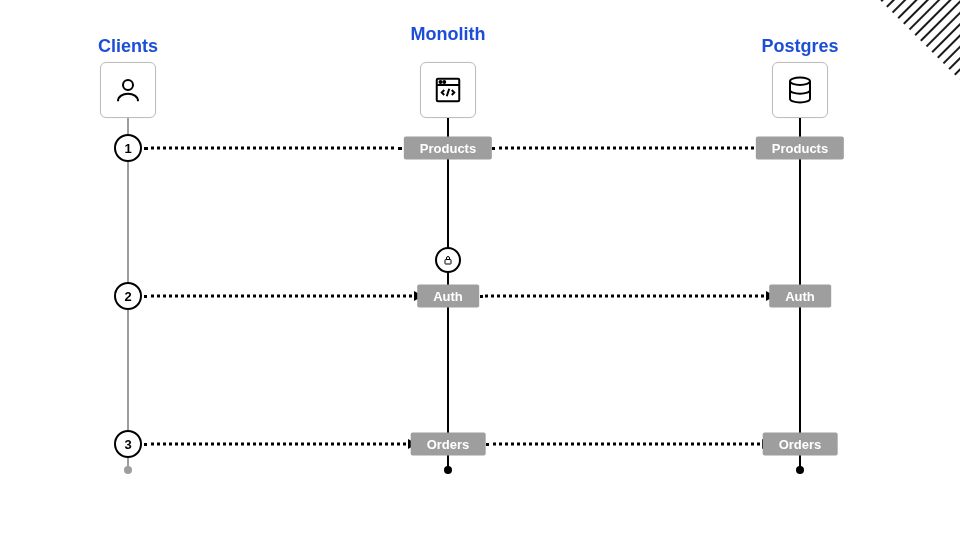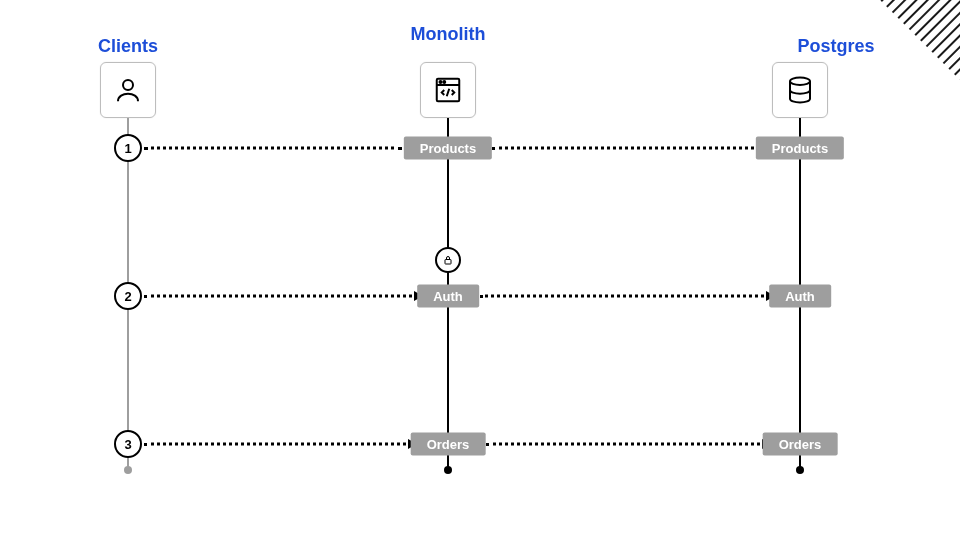--- a/index.html
+++ b/index.html
@@ -136,21 +136,21 @@
       <clipPath id="tri">
         <polygon points="60,0 260,0 260,200"></polygon>
       </clipPath>
     </defs>
     <rect x="0" y="0" width="260" height="240" fill="url(#diag)" clip-path="url(#tri)" opacity="0.9"></rect>
   </svg>
 </div>
 
 <div class="label-title" style="left:128px; top:36px;">Clients</div>
 <div class="label-title" style="left:448px; top:24px;">Monolith</div>
-<div class="label-title" style="left:800px; top:36px;margin-left:36px;">Postgres</div>
+<div class="label-title" style="left:800px; top:36px;">Postgres</div>
 
 <div class="actor-box" style="left:128px; top:62px;">
   <svg width="30" height="30" viewBox="0 0 24 24" fill="none" stroke="#000" stroke-width="1.6">
     <circle cx="12" cy="8" r="4"></circle>
     <path d="M4 21c0-4 4-6 8-6s8 2 8 6"></path>
   </svg>
 </div>
 <div class="actor-box" style="left:448px; top:62px;">
   <svg width="30" height="30" viewBox="0 0 24 24" fill="none" stroke="#000" stroke-width="1.6">
     <rect x="3" y="3" width="18" height="18" rx="1"></rect>

